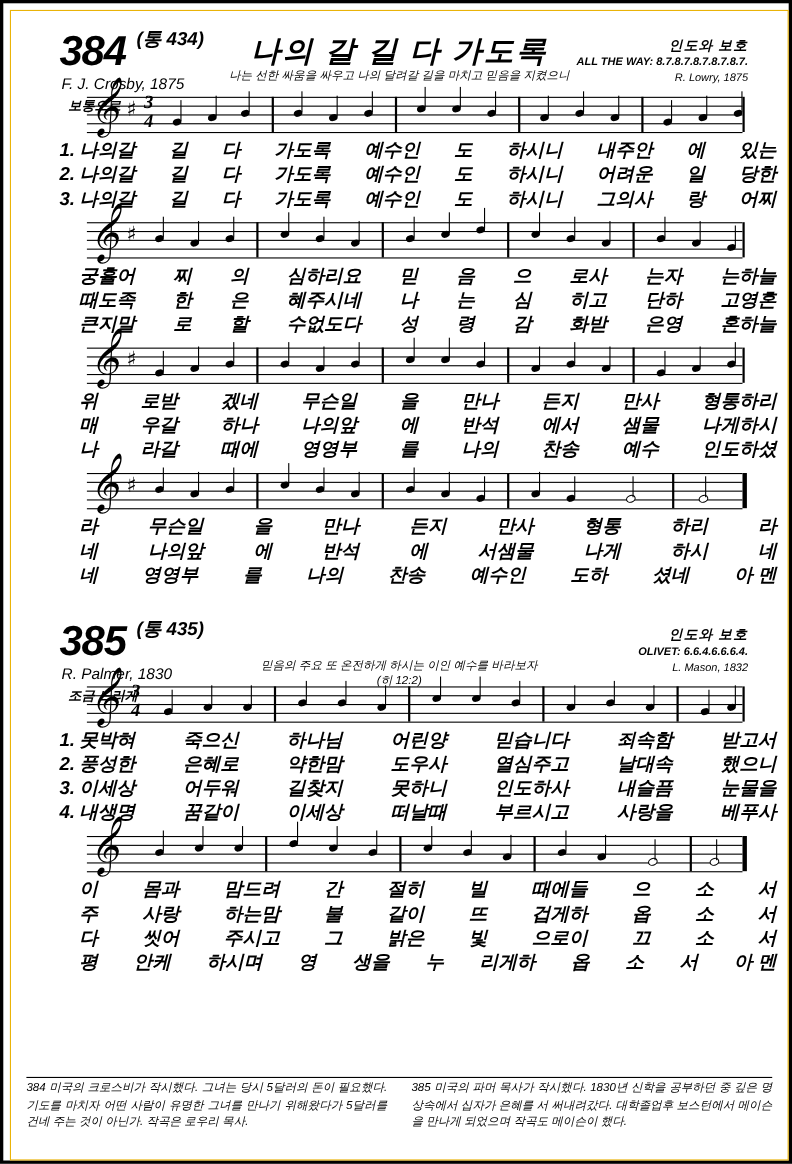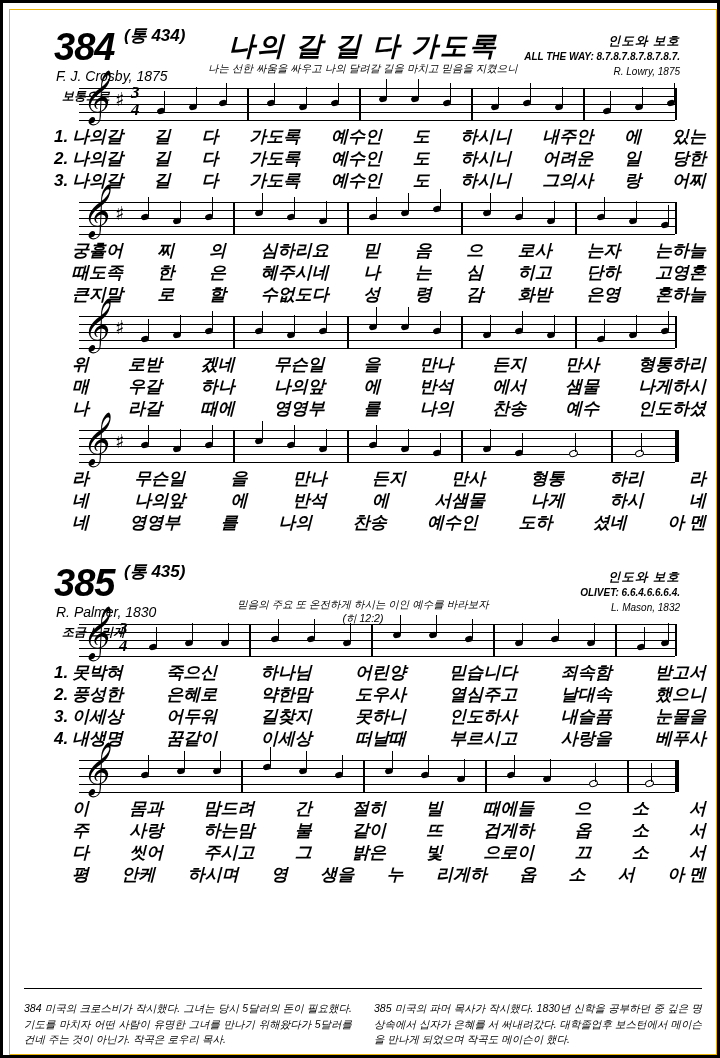--- a/index.html
+++ b/index.html
@@ -207,23 +207,23 @@
     display: flex;
     justify-content: space-between;
   }
   .lyric-line .words span { display: inline-block; }
 
   
   .footer {
     position: absolute;
     left: 14px;
     right: 14px;
-    bottom: 7px;
+    bottom: 26px;
     border-top: 1.6px solid #000;
-    padding-top: 12px;
+    padding-top: 2px;
     display: flex;
     gap: 22px;
   }
   .footer .col {
     flex: 1;
     font-size: 10.5px;
     line-height: 1.45;
     text-align: justify;
   }
 

